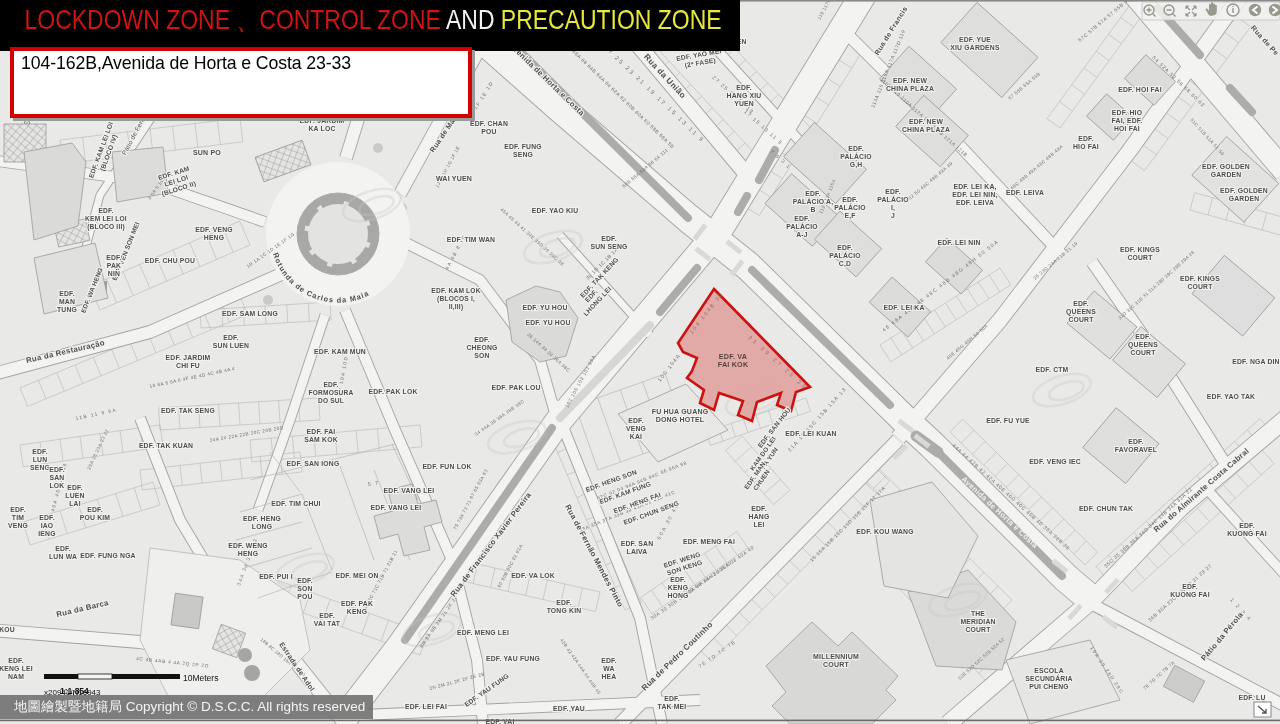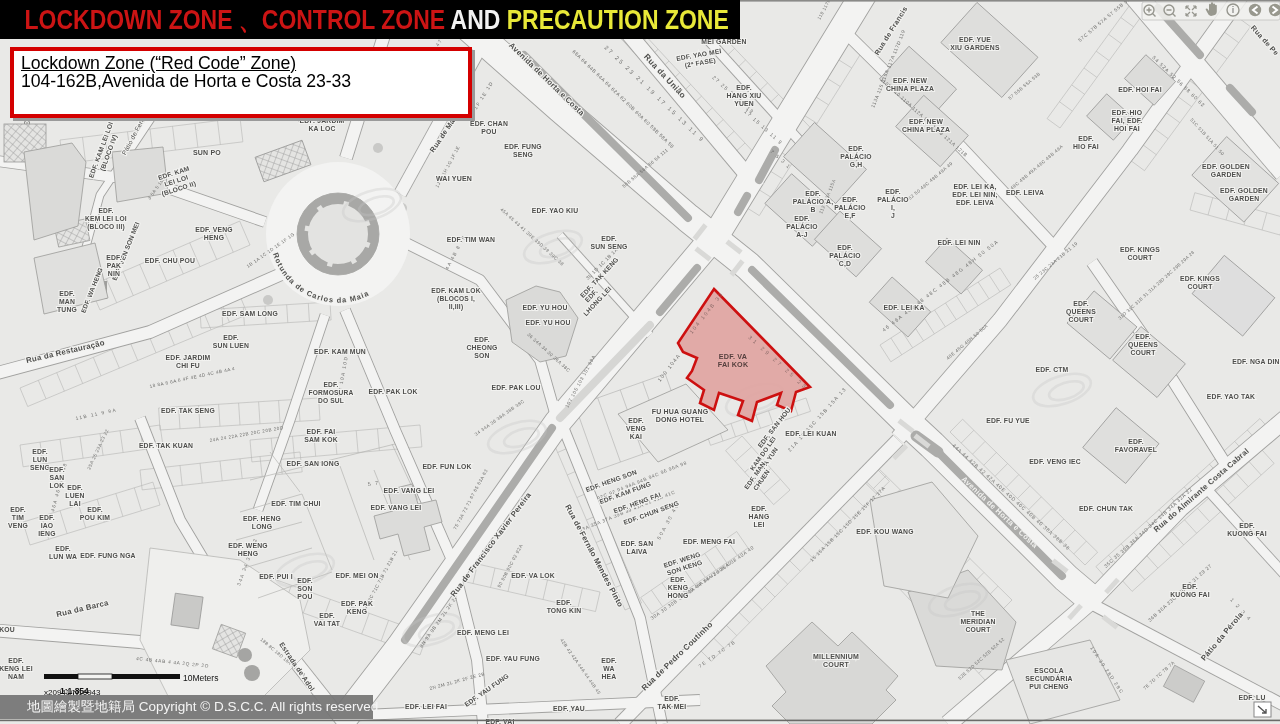--- a/index.html
+++ b/index.html
@@ -1,29 +1,29 @@
 <!DOCTYPE html>
 <html><head>
 <meta charset="utf-8">
 <style>
 html,body{margin:0;padding:0}
 body{width:1280px;height:724px;overflow:hidden;font-family:"Liberation Sans",sans-serif}
 #wrap{position:relative;width:1280px;height:724px;background:#eaeae8;overflow:hidden}
-#banner{position:absolute;left:0;top:0;width:740px;height:39px;background:#000;white-space:nowrap;
-  font-weight:bold;font-size:28px;line-height:39px;box-sizing:border-box}
+#banner{position:absolute;left:0;top:0;width:740px;height:51px;background:#000;white-space:nowrap;
+  font-weight:normal;font-size:28px;line-height:39px;box-sizing:border-box}
 #banner .in{display:inline-block;transform:scaleX(0.82);transform-origin:0 50%;padding-left:30px}
 #banner .r{color:#cc1414}
 #banner .w{color:#f2f2f2}
 #banner .y{color:#e8e838}
 #infobox{position:absolute;left:10px;top:47px;width:447px;height:60px;background:#fff;
   border:4px solid #d40000;box-shadow:3px 3px 0 #9a9a9a;padding:3px 0 0 7px;
   font-size:17.7px;line-height:18px;letter-spacing:-0.1px;color:#000}
 #infobox .t{text-decoration:underline}
 #copybar{position:absolute;left:0;top:695px;width:373px;height:24px;background:rgba(116,116,116,0.93);
-  color:#f4f4f4;font-size:13.5px;line-height:24px;padding-left:27px;box-sizing:border-box;white-space:nowrap}
+  color:#f4f4f4;font-size:13.5px;line-height:24px;padding-left:14px;box-sizing:border-box;white-space:nowrap}
 </style>
 </head>
 <body>
 <div id="wrap">
 
 <svg width="1280" height="724" viewBox="0 0 1280 724">
   <rect x="0" y="0" width="1280" height="724" fill="#eaeae8"></rect>
   <rect x="0" y="0" width="1280" height="724" fill="#e9e9e7"></rect>
 <defs>
 <pattern id="hatch" width="6" height="6" patternUnits="userSpaceOnUse" patternTransform="rotate(40)">
@@ -593,18 +593,17 @@
 <text x="44" y="695" font-size="8" fill="#111">x20941/N16943</text>
 <text x="60" y="694" font-size="8.5" fill="#111" font-weight="bold">1:1,854</text>
 
 <rect x="1254" y="702" width="17" height="15" fill="#fff" stroke="#888" stroke-width="1"></rect>
 <path d="M1258,706 l8,7 m0,-4 v4 h-4" stroke="#555" stroke-width="1.4" fill="none"></path>
 </svg>
 
 <div id="banner"><div class="in"><span class="r">LOCKDOWN ZONE 、</span><span class="r">CONTROL ZONE</span><span class="w"> AND </span><span class="y">PRECAUTION ZONE</span></div></div>
 
 <div id="infobox">
-      <div class="t">Lockdown Zone (“Red Code” Zone)</div>
 <div>104-162B,Avenida de Horta e Costa 23-33</div>
     </div>
 
 <div id="copybar">地圖繪製暨地籍局 Copyright © D.S.C.C. All rights reserved</div>
 </div>
 
 </body></html>

